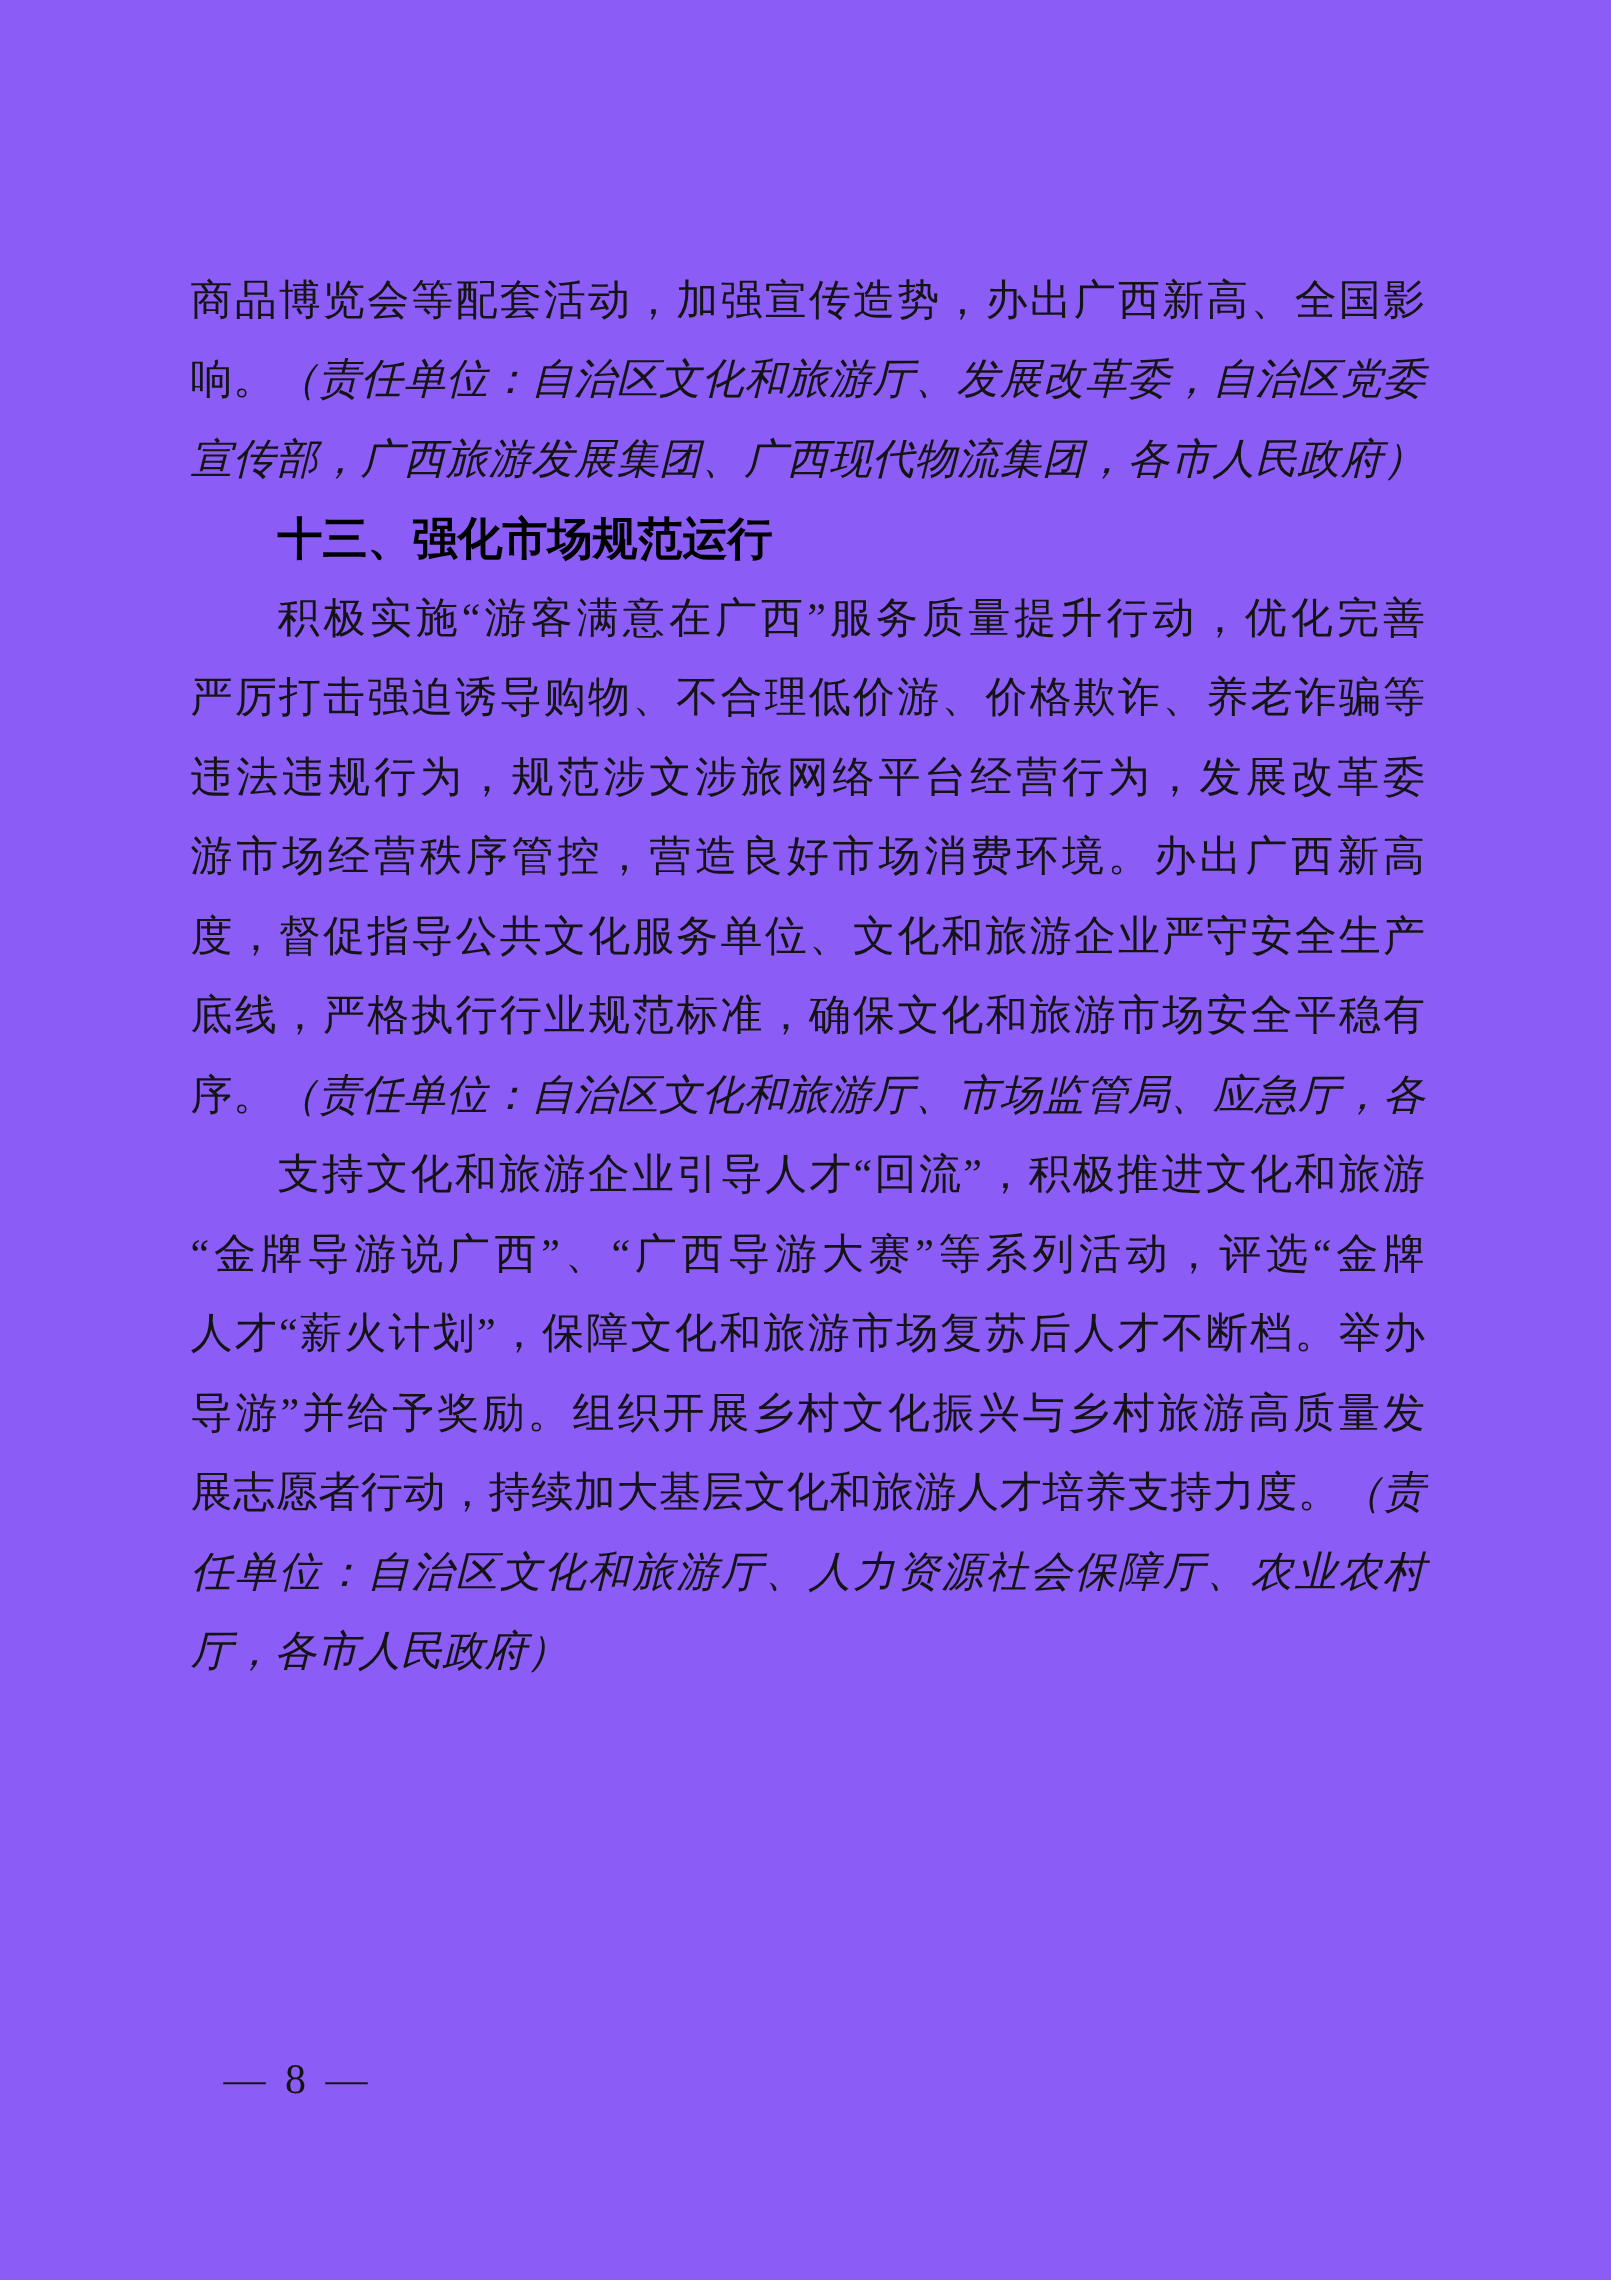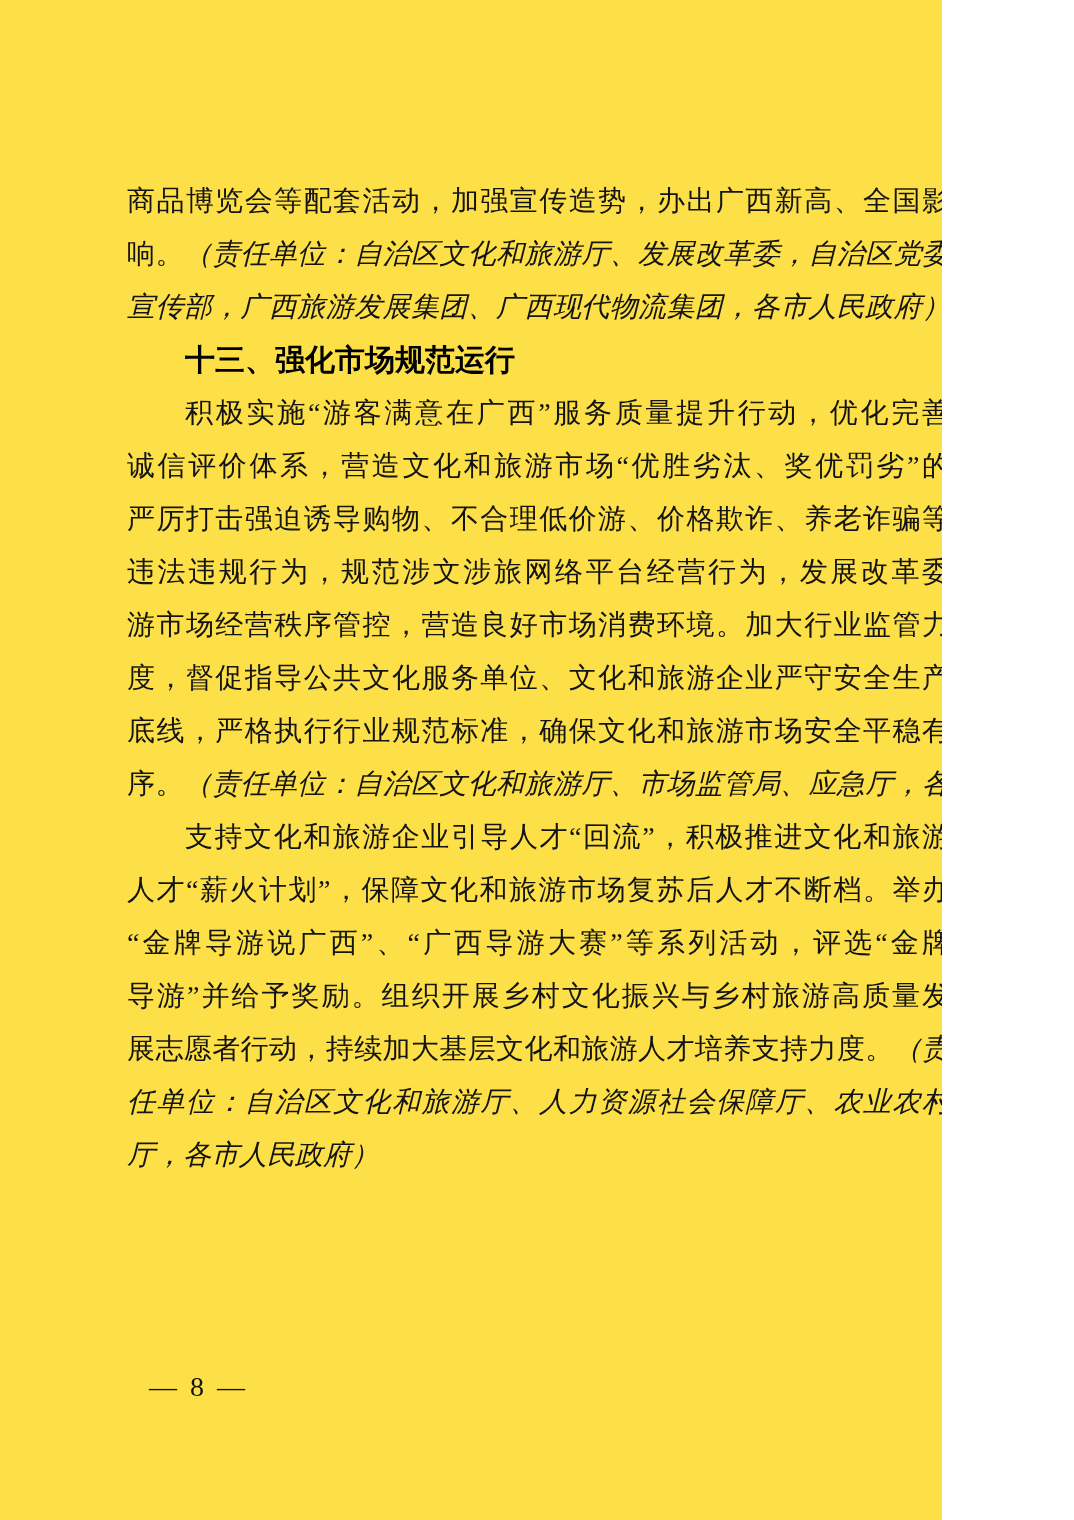--- a/index.html
+++ b/index.html
@@ -1,20 +1,20 @@
 <!DOCTYPE html>
 <html><head>
 <meta charset="utf-8">
 <style>
   html, body { margin: 0; padding: 0; background: #ffffff; }
   .page {
     position: relative;
-    width: 942px;
+    width: 1074px;
     height: 1520px;
-    background: #fde047;
+    background: #8b5cf6;
     overflow: hidden;
     font-family: "Liberation Serif", "DejaVu Serif", serif;
     color: #141414;
   }
   .doc {
     position: absolute;
     left: 127px;
     top: 174px;
     width: 823px;
   }
@@ -53,29 +53,28 @@
 </head>
 <body>
 
 <div class="page">
   <div class="doc">
       <div class="line just"><span class="seg-body">商品博览会等配套活动，加强宣传造势，办出广西新高、全国影</span></div>
       <div class="line just"><span class="seg-body">响。</span><span class="seg-resp">（责任单位：自治区文化和旅游厅、发展改革委，自治区党委</span></div>
       <div class="line just"><span class="seg-resp">宣传部，广西旅游发展集团、广西现代物流集团，各市人民政府）</span></div>
       <div class="line heading indent">十三、强化市场规范运行</div>
       <div class="line indent just"><span class="seg-body">积极实施“游客满意在广西”服务质量提升行动，优化完善</span></div>
-      <div class="line just"><span class="seg-body">诚信评价体系，营造文化和旅游市场“优胜劣汰、奖优罚劣”的</span></div>
       <div class="line just"><span class="seg-body">严厉打击强迫诱导购物、不合理低价游、价格欺诈、养老诈骗等</span></div>
       <div class="line just"><span class="seg-body">违法违规行为，规范涉文涉旅网络平台经营行为，发展改革委</span></div>
-      <div class="line just"><span class="seg-body">游市场经营秩序管控，营造良好市场消费环境。加大行业监管力</span></div>
+      <div class="line just"><span class="seg-body">游市场经营秩序管控，营造良好市场消费环境。办出广西新高</span></div>
       <div class="line just"><span class="seg-body">度，督促指导公共文化服务单位、文化和旅游企业严守安全生产</span></div>
       <div class="line just"><span class="seg-body">底线，严格执行行业规范标准，确保文化和旅游市场安全平稳有</span></div>
       <div class="line just"><span class="seg-body">序。</span><span class="seg-resp">（责任单位：自治区文化和旅游厅、市场监管局、应急厅，各</span></div>
       <div class="line indent just"><span class="seg-body">支持文化和旅游企业引导人才“回流”，积极推进文化和旅游</span></div>
+      <div class="line just"><span class="seg-body">“金牌导游说广西”、“广西导游大赛”等系列活动，评选“金牌</span></div>
       <div class="line just"><span class="seg-body">人才“薪火计划”，保障文化和旅游市场复苏后人才不断档。举办</span></div>
-      <div class="line just"><span class="seg-body">“金牌导游说广西”、“广西导游大赛”等系列活动，评选“金牌</span></div>
       <div class="line just"><span class="seg-body">导游”并给予奖励。组织开展乡村文化振兴与乡村旅游高质量发</span></div>
       <div class="line just"><span class="seg-body">展志愿者行动，持续加大基层文化和旅游人才培养支持力度。</span><span class="seg-resp">（责</span></div>
       <div class="line just"><span class="seg-resp">任单位：自治区文化和旅游厅、人力资源社会保障厅、农业农村</span></div>
       <div class="line"><span class="seg-resp">厅，各市人民政府）</span></div>
     </div>
   <div class="footer">— 8 —</div>
 </div>
 
 </body></html>

